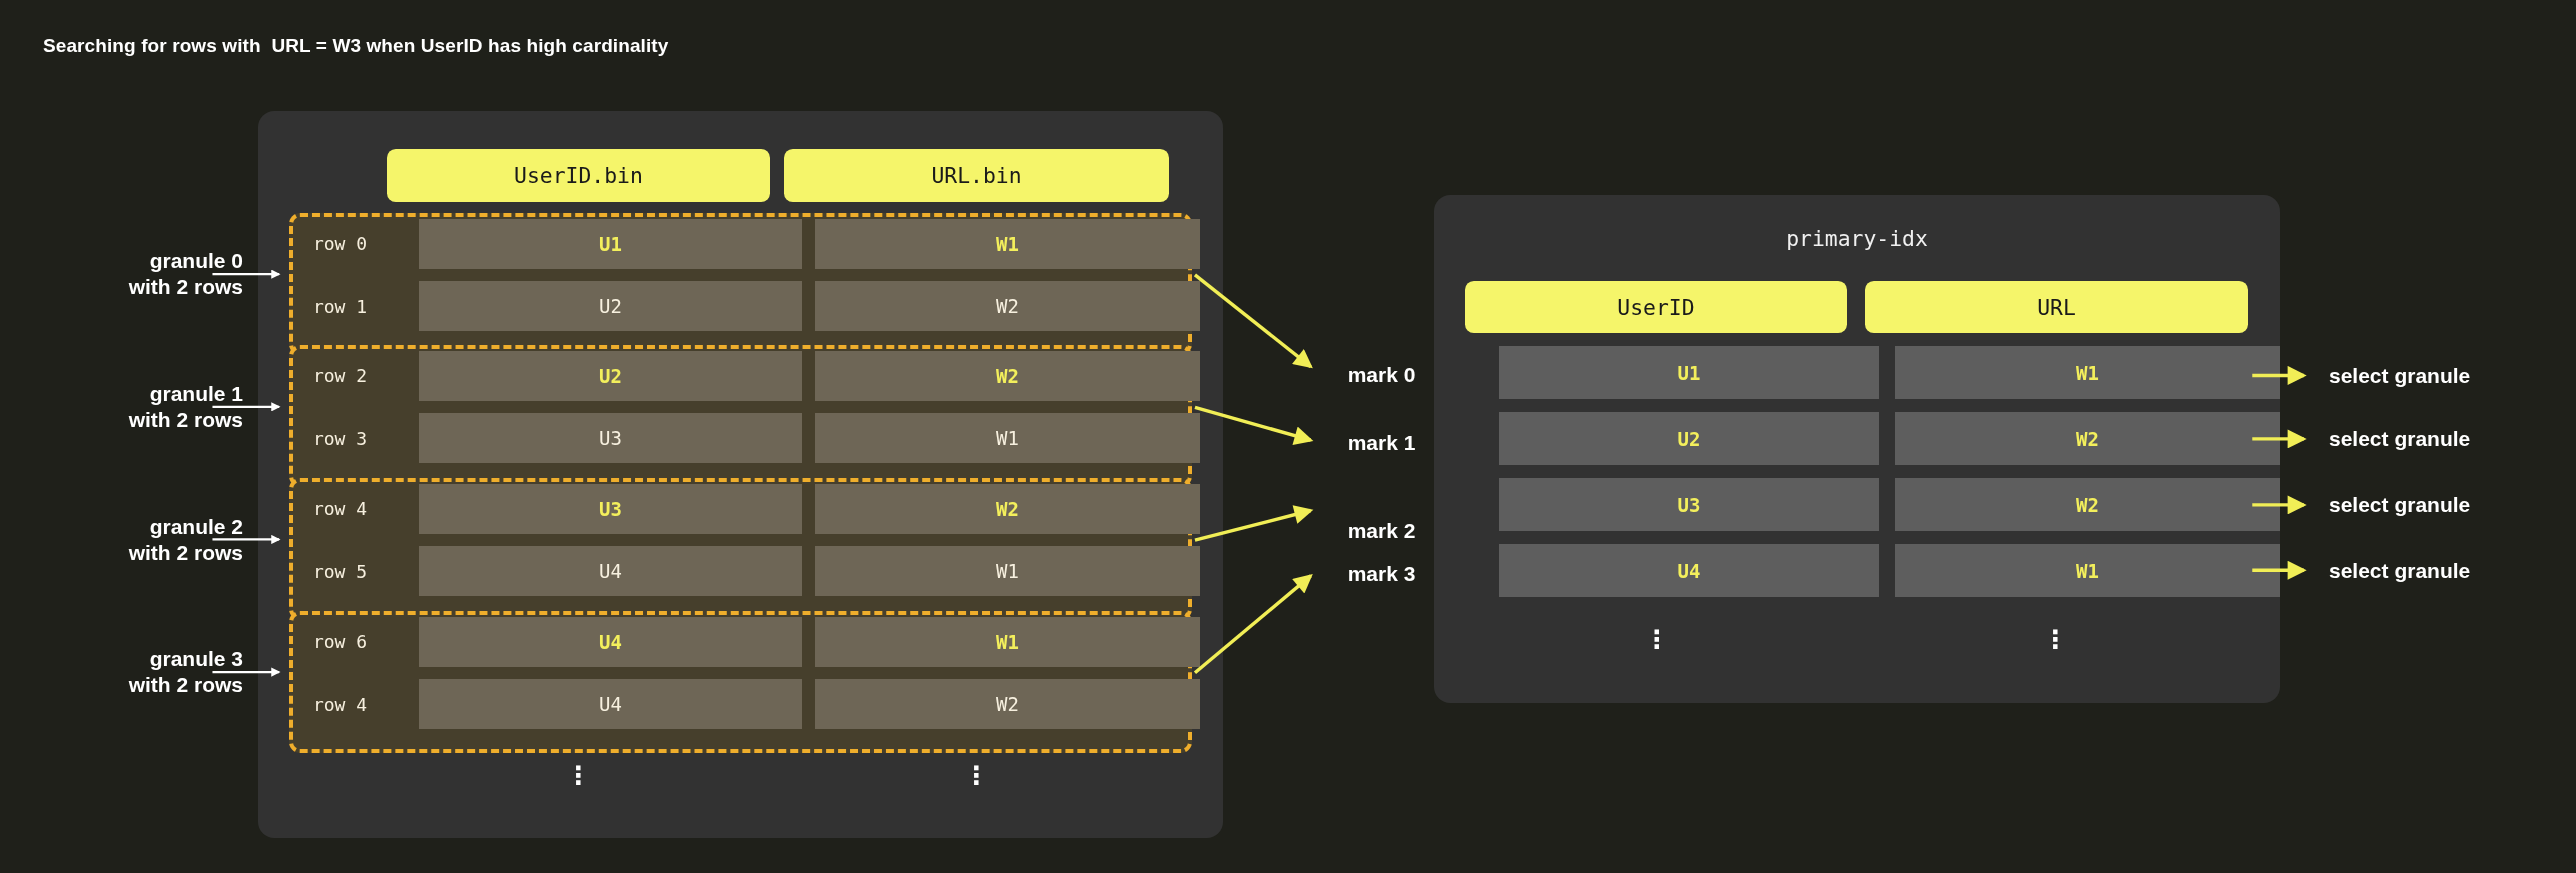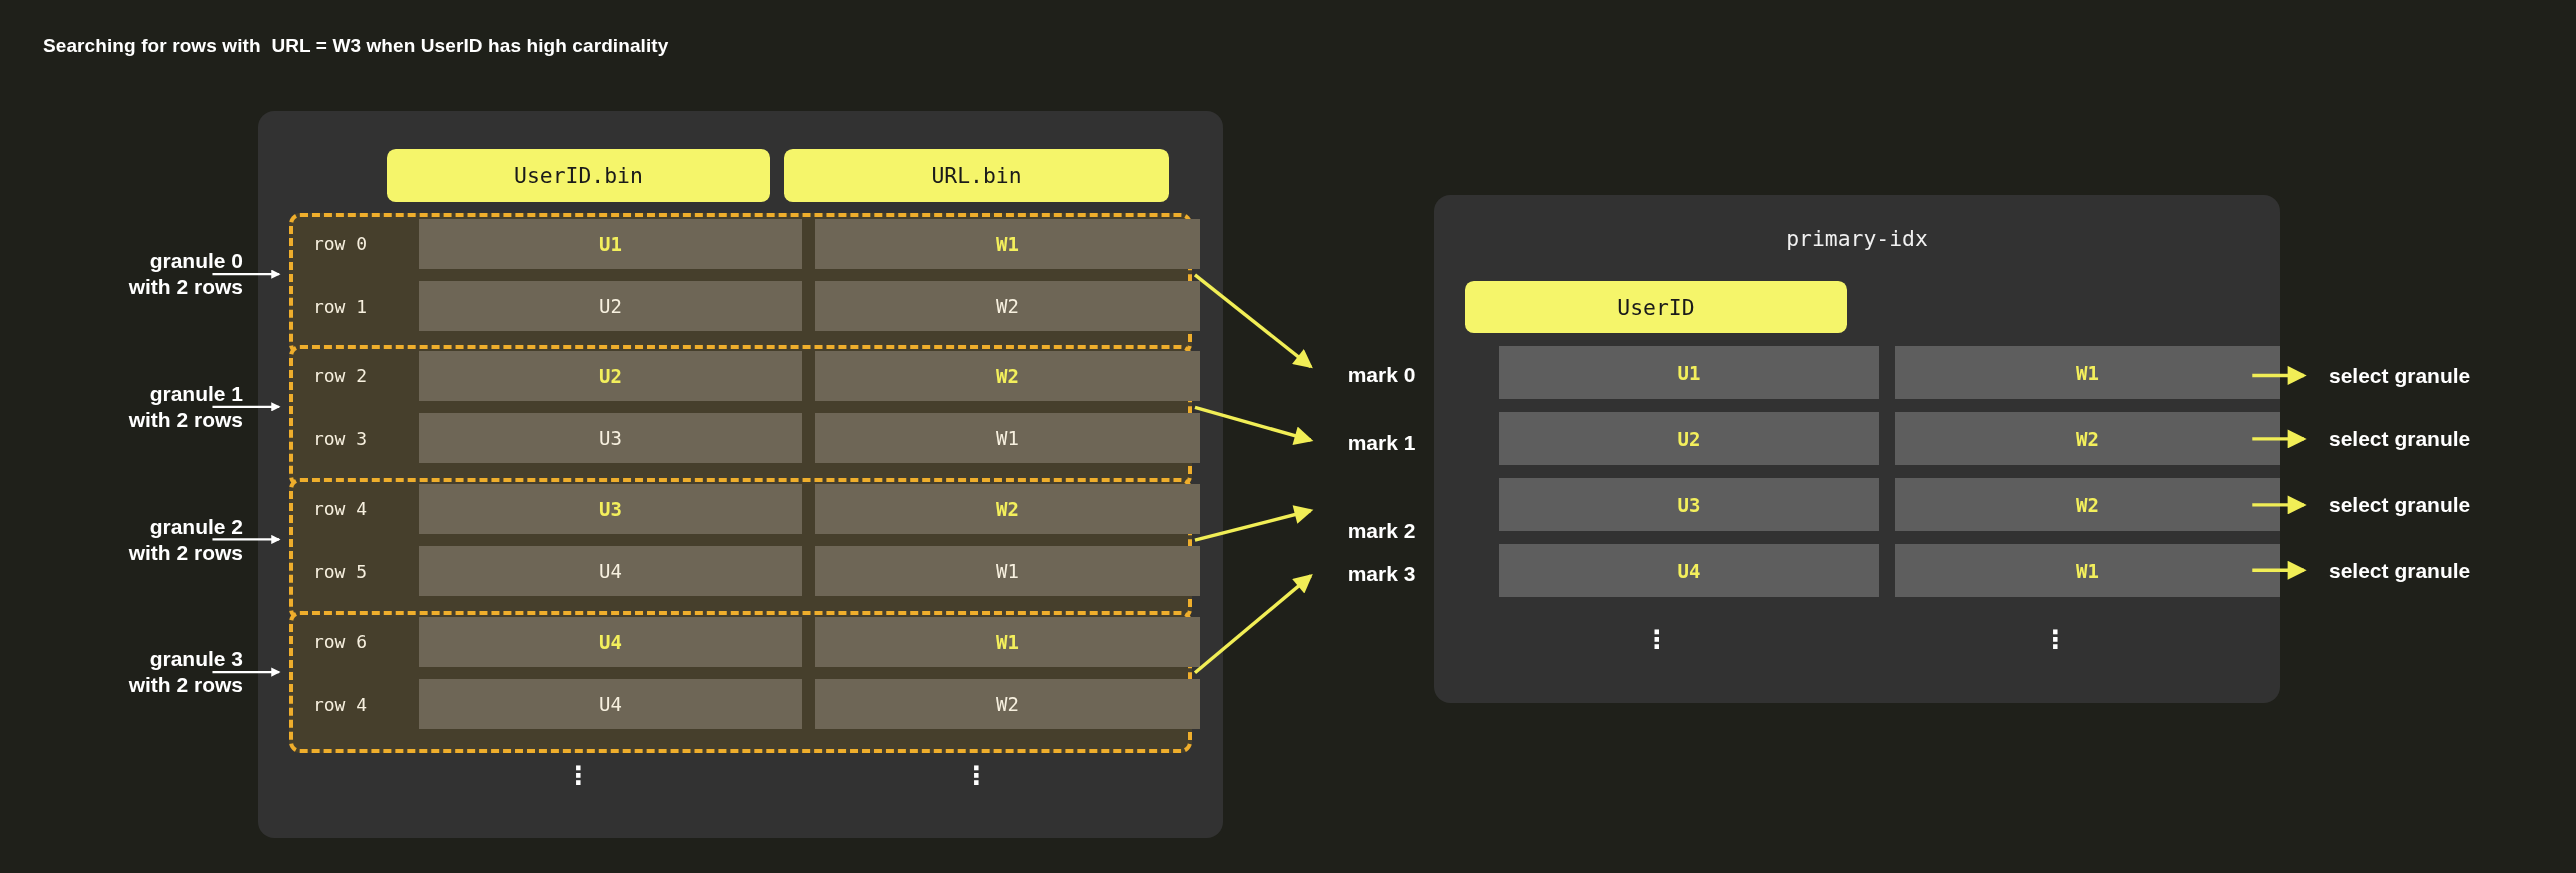--- a/index.html
+++ b/index.html
@@ -162,20 +162,21 @@
 </div>
 
 <div class="mark mk0">mark 0</div>
 <div class="mark mk1">mark 1</div>
 <div class="mark mk2">mark 2</div>
 <div class="mark mk3">mark 3</div>
 
 <div class="panel" id="panel-right">
   <div class="pr-title">primary-idx</div>
   <div class="colhdr prh1">UserID</div>
+  <div class="colhdr prh2">URL</div>
 
   <div class="cell pr-c1 pr-r0">U1</div>
   <div class="cell pr-c2 pr-r0">W1</div>
   <div class="cell pr-c1 pr-r1">U2</div>
   <div class="cell pr-c2 pr-r1">W2</div>
   <div class="cell pr-c1 pr-r2">U3</div>
   <div class="cell pr-c2 pr-r2">W2</div>
   <div class="cell pr-c1 pr-r3">U4</div>
   <div class="cell pr-c2 pr-r3">W1</div>
 

